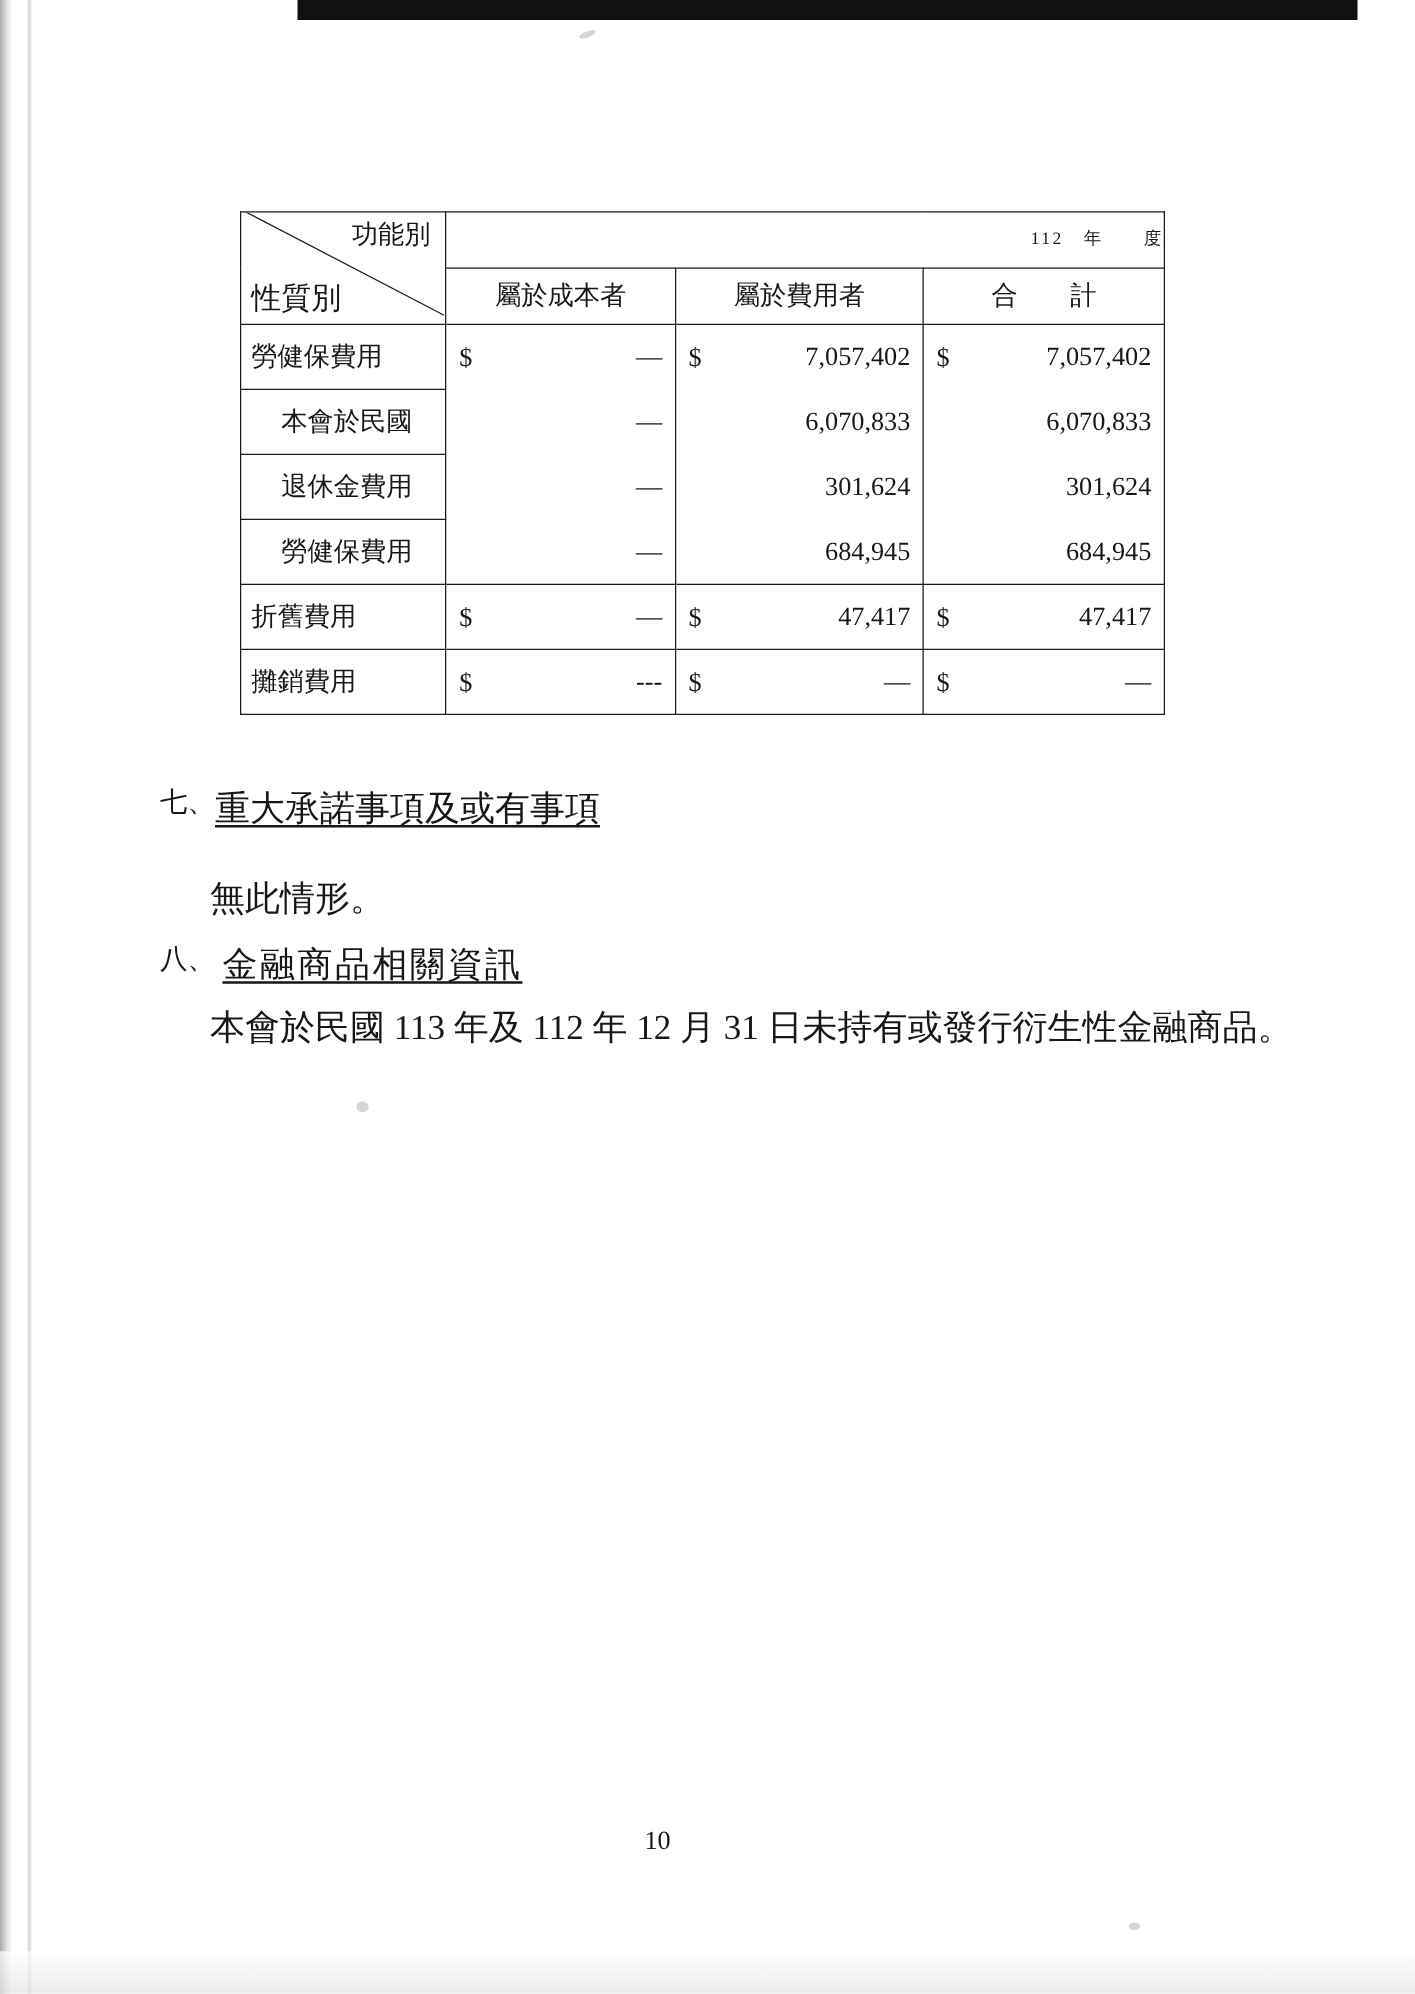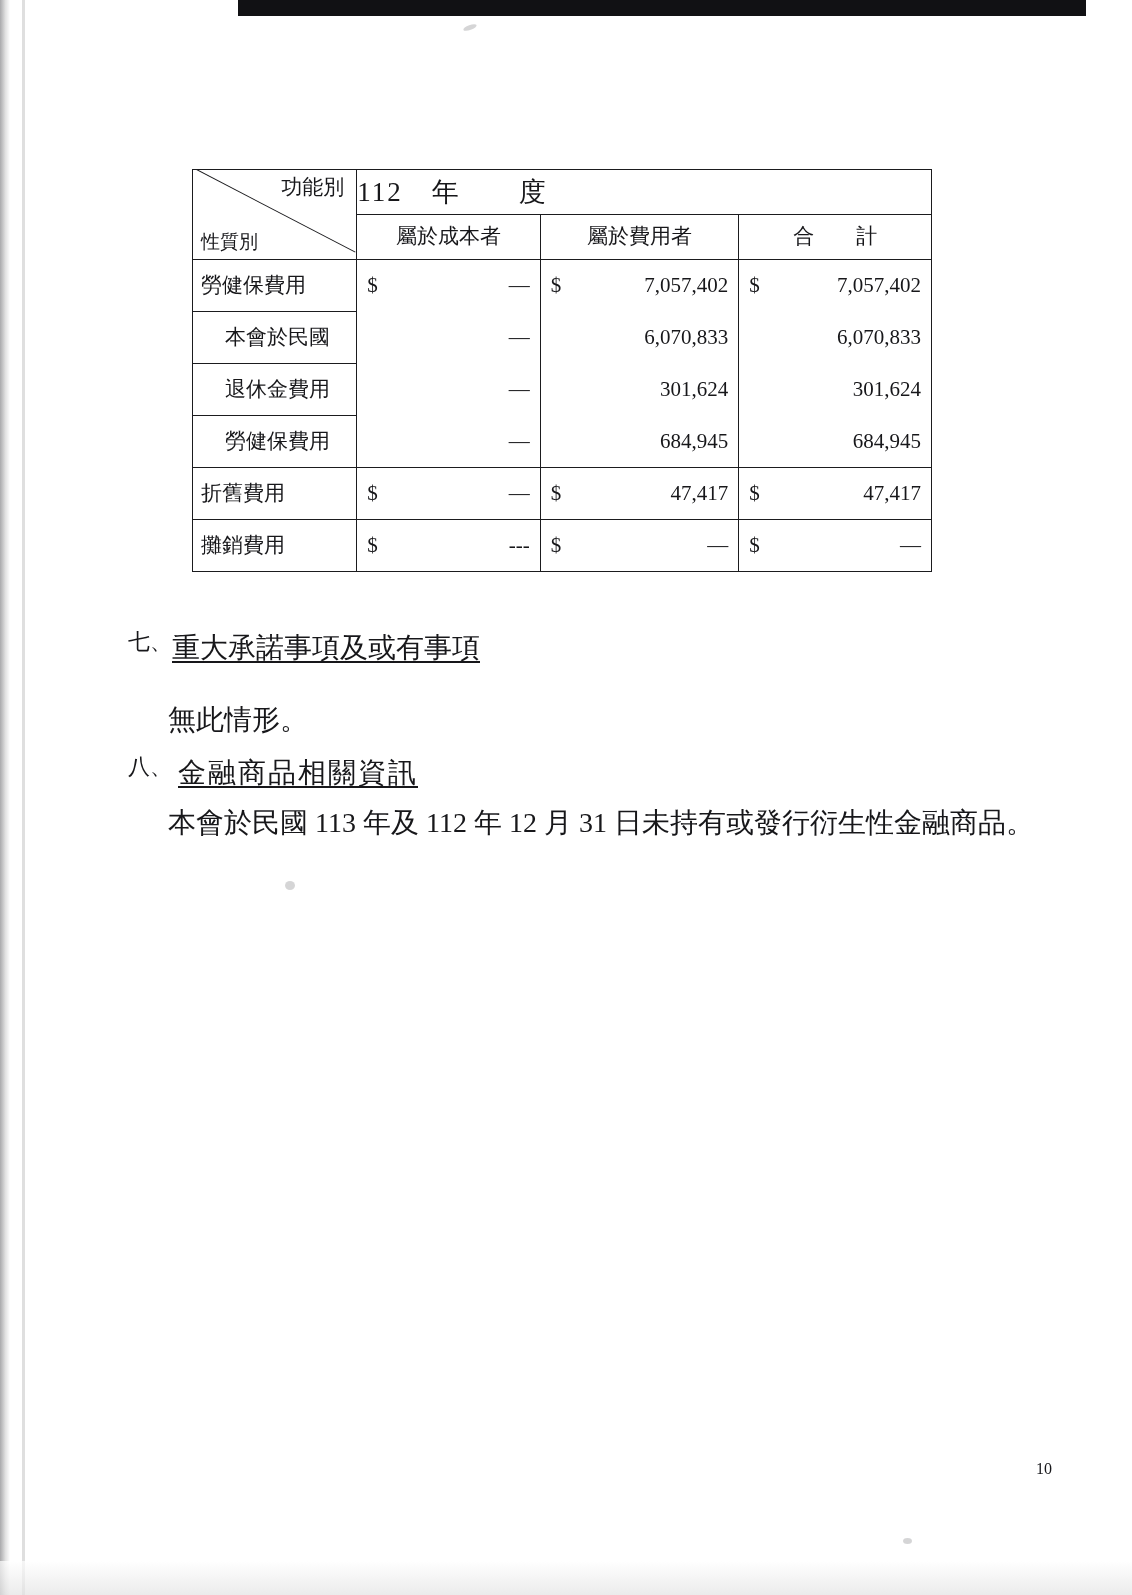--- a/index.html
+++ b/index.html
@@ -103,26 +103,26 @@
   .corner-top {
     position: absolute;
     right: 12px;
     top: 5px;
     font-size: 21px;
   }
   .corner-bottom {
     position: absolute;
     left: 8px;
     bottom: 5px;
-    font-size: 19px;
+    font-size: 24px;
   }
   .hdr-year {
-    text-align: left;
+    text-align: right;
     height: 44px;
-    font-size: 27px;
+    font-size: 14px;
     letter-spacing: 2px;
   }
   .hdr-sub {
     text-align: center;
     height: 44px;
     font-size: 21px;
   }
   .col-cost { width: 186px; text-align: center; }
   .col-exp  { width: 200px; }
   .col-tot  { width: 194px; }
@@ -177,22 +177,22 @@
 
   .sec8-num { left: 128px; top: 752px; }
   .sec8-title { left: 178px; top: 752px; letter-spacing: 2px; }
   .sec8-body { left: 168px; top: 802px; }
 
   .page-number {
     position: absolute;
     left: 0;
     top: 1460px;
     width: 1052px;
-    text-align: right;
-    font-size: 16px;
+    text-align: center;
+    font-size: 21px;
   }
 </style>
 </head>
 <body>
 
 <div class="scan-top-bar"></div>
 <div class="scan-left-edge"></div>
 <div class="scan-left-edge2"></div>
 <div class="scan-bottom-shade"></div>
 <div class="speck s1"></div>

